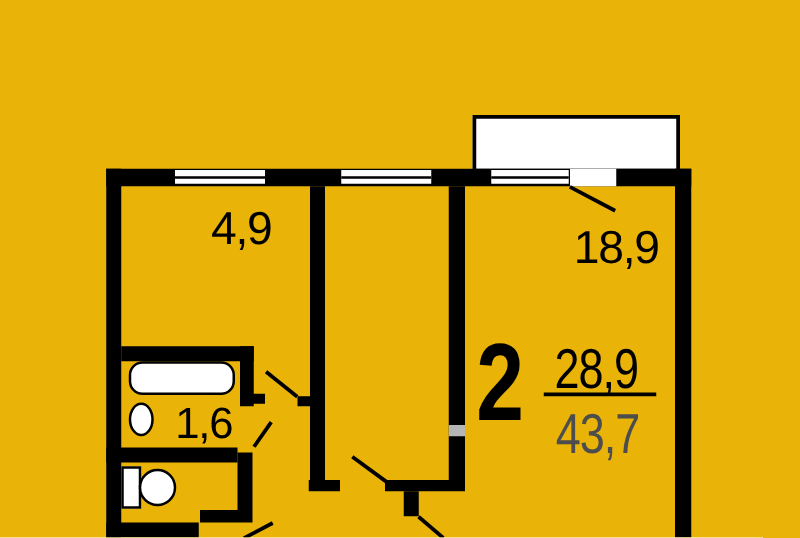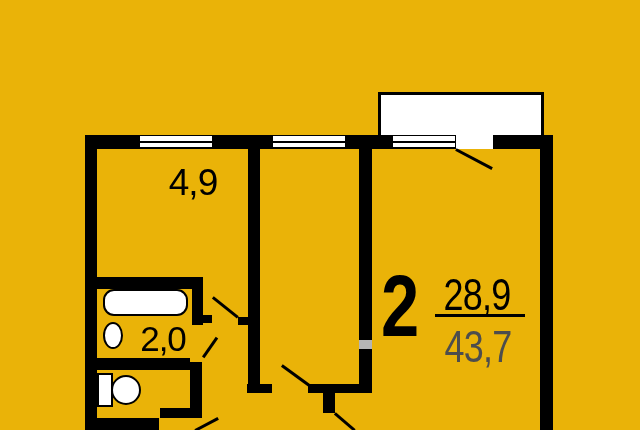--- a/index.html
+++ b/index.html
@@ -66,20 +66,21 @@
   <div class="wall" style="left:160px;top:408px;width:42px;height:10px;"></div>
   <div class="wall" style="left:85px;top:418px;width:74px;height:12px;"></div>
   <div class="leaf" style="left:195px;top:429px;width:26px;transform:rotate(-27.6deg);"></div>
 
   <div class="fixture" style="left:103px;top:289px;width:85px;height:27px;border-radius:11px;"></div>
   <div class="fixture" style="left:103px;top:322px;width:20px;height:27px;border-radius:50%;"></div>
   <div class="fixture" style="left:97px;top:373px;width:16px;height:34px;"></div>
   <div class="fixture" style="left:111px;top:375px;width:30px;height:30px;border-radius:50%;"></div>
 
   <div class="lbl" style="left:143px;top:162px;width:100px;">4,9</div>
-  <div class="lbl" style="left:113px;top:319px;width:100px;font-size:35px;">2,0</div>
+  <div class="lbl" style="left:443px;top:177px;width:100px;">18,9</div>
+  <div class="lbl" style="left:113px;top:319px;width:100px;font-size:35px;">1,6</div>
 
   <div class="big-num" style="left:350px;top:262px;width:100px;">2</div>
   <div class="frac-num" style="left:427px;top:272px;width:100px;">28,9</div>
   <div class="frac-line" style="left:435px;top:314px;width:90px;height:3px;"></div>
   <div class="frac-num" style="left:428px;top:324px;width:100px;color:#4d4d4d;">43,7</div>
 
 </div>
 
 </body></html>

